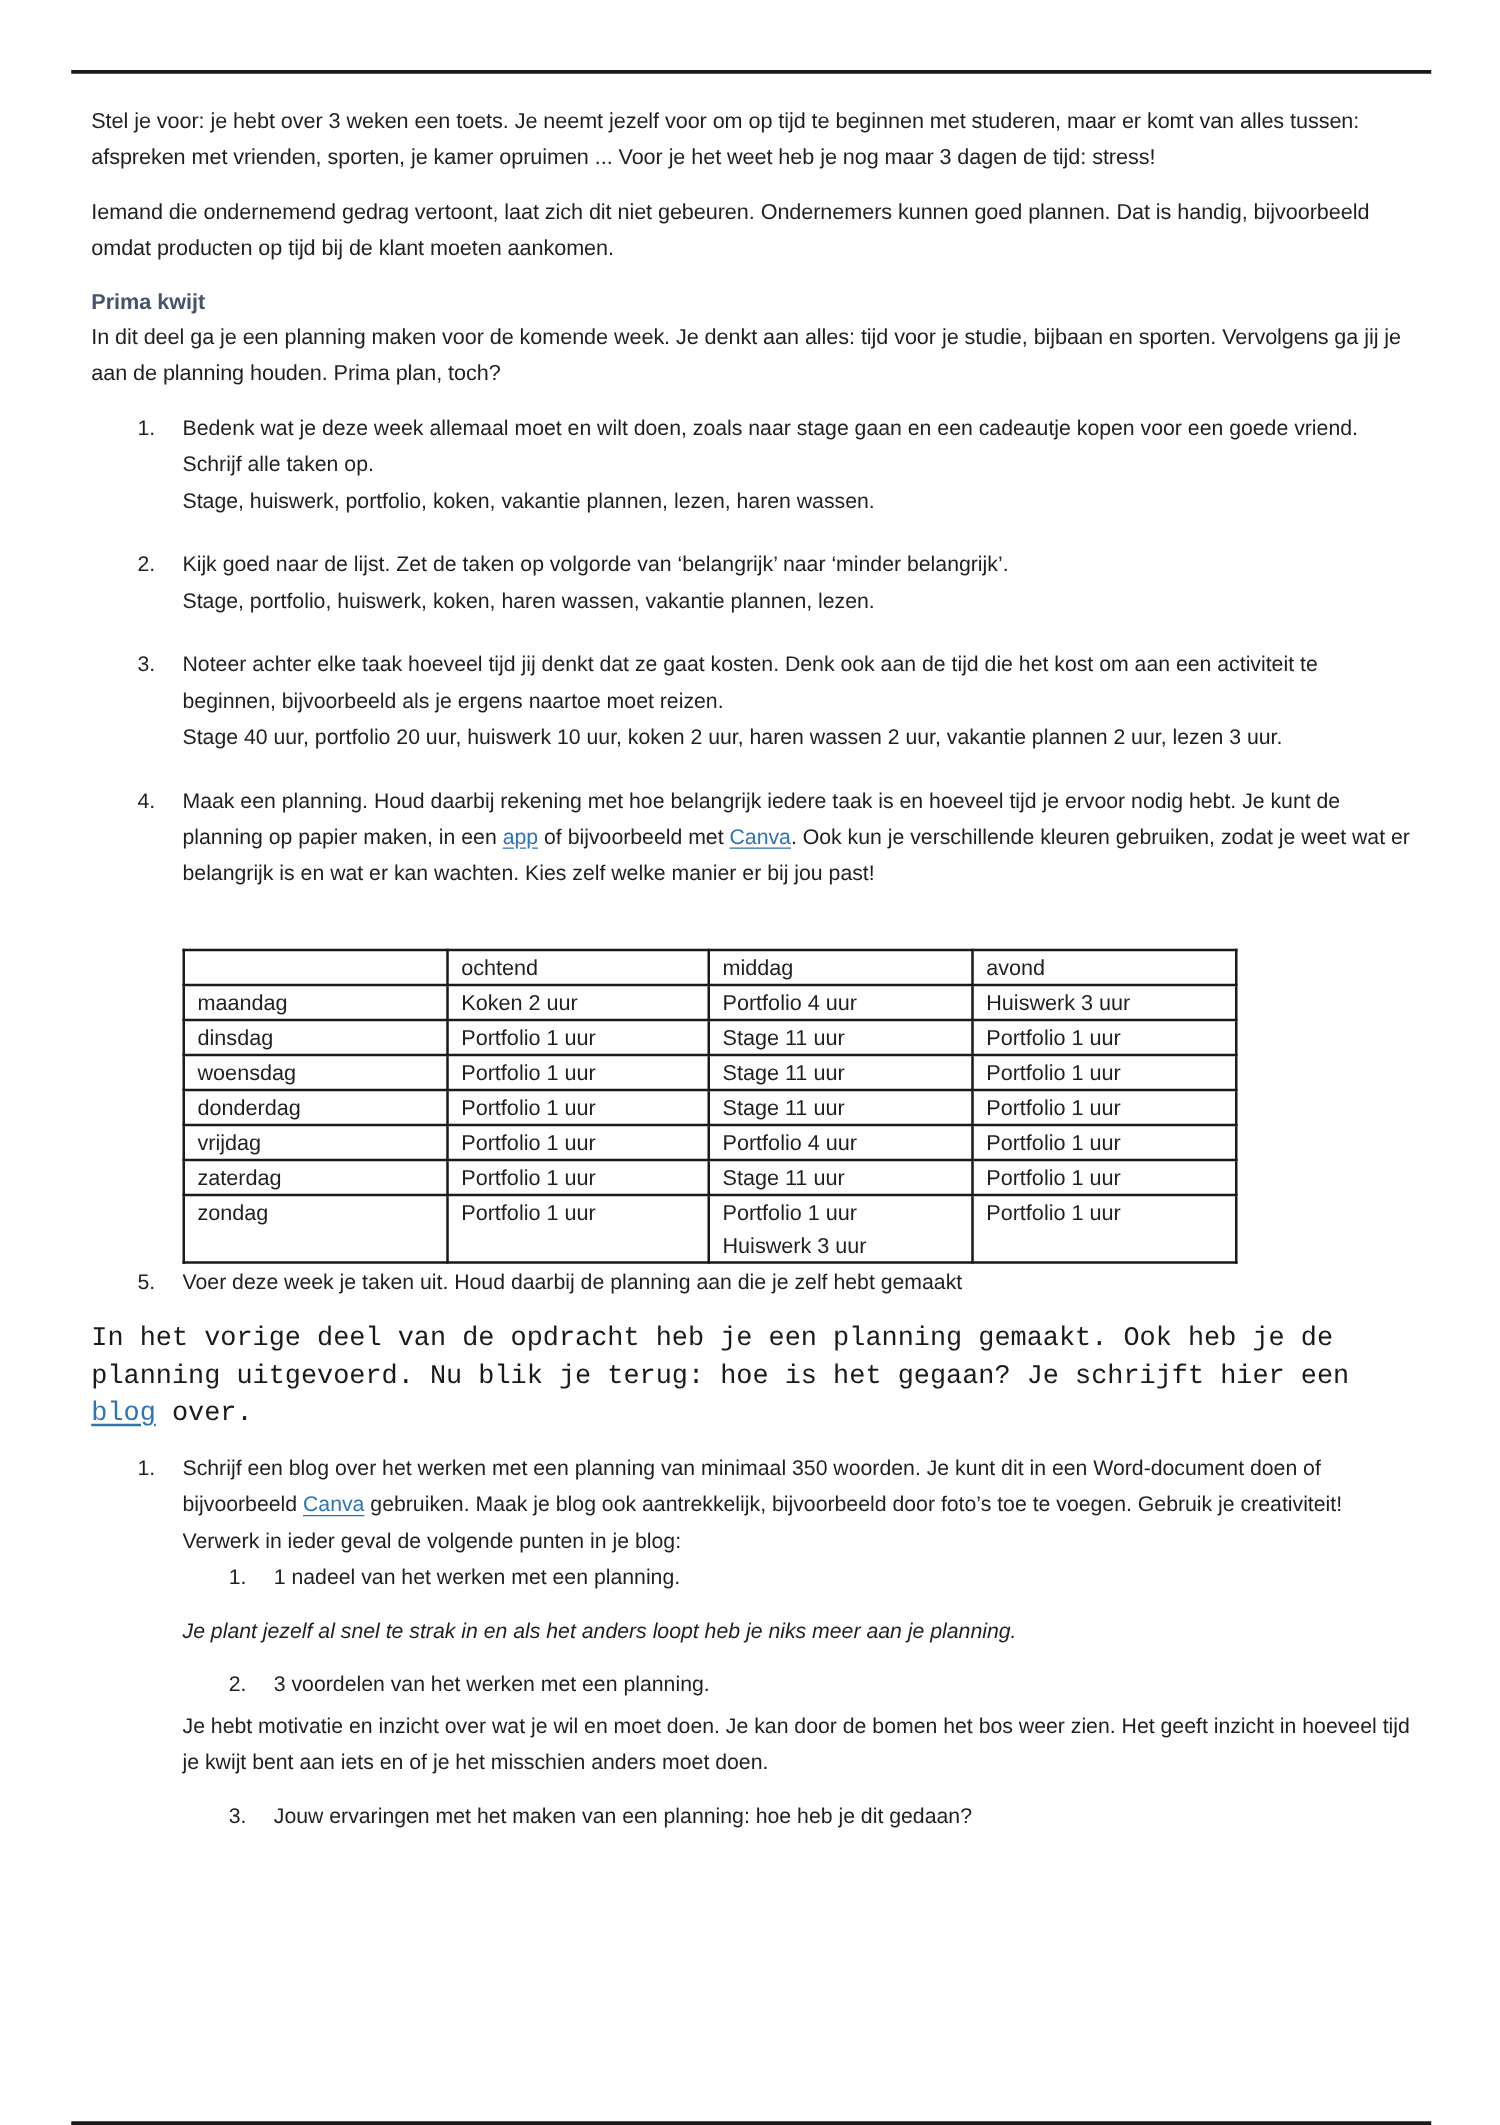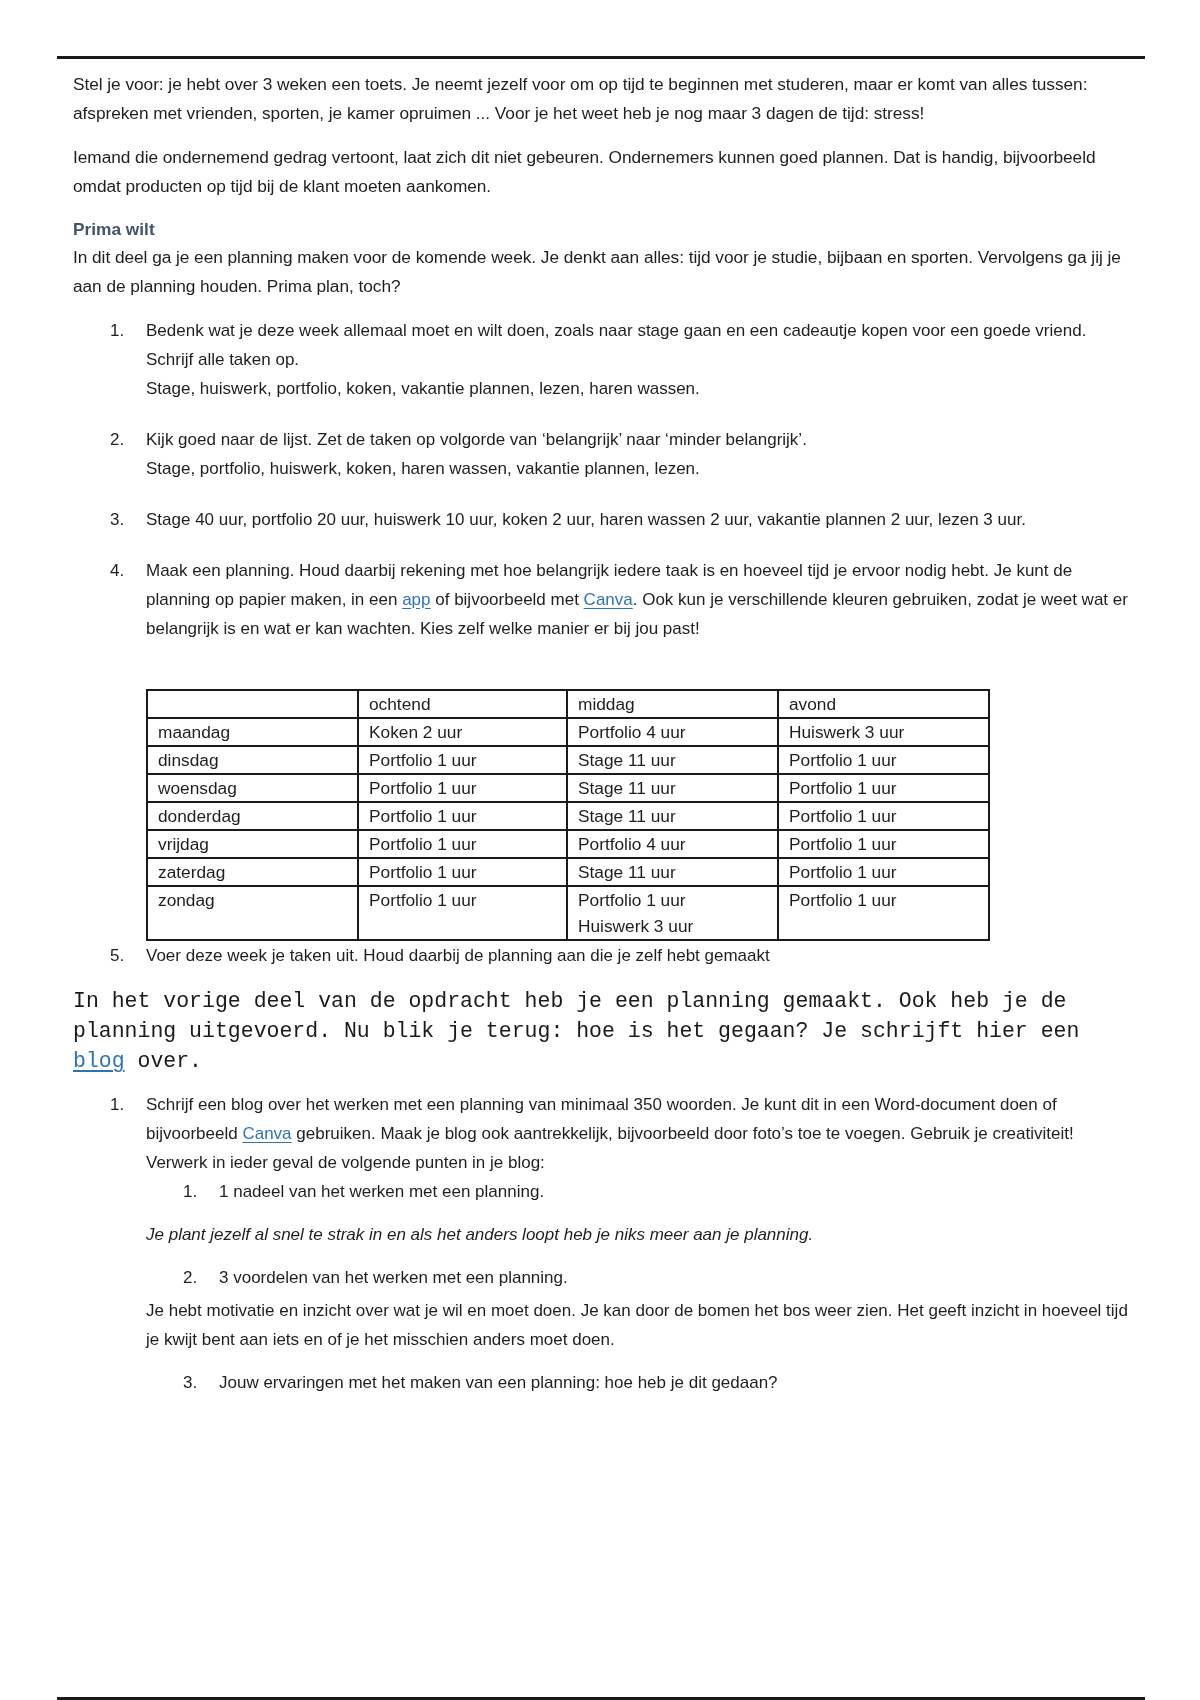--- a/index.html
+++ b/index.html
@@ -5,21 +5,21 @@
     html, body { margin: 0; padding: 0; background: #ffffff; }
     body {
       width: 1200px; height: 1700px; position: relative; overflow: hidden;
       font-family: "Liberation Sans", "DejaVu Sans", sans-serif;
       color: #1f1f1f;
     }
     .rule { position: absolute; left: 57px; width: 1088px; height: 3px; background: #1a1a1a; }
     .rule.top { top: 56px; }
     .rule.bottom { top: 1697px; }
 
-    .page { position: absolute; left: 73px; top: 70px; width: 1060px; }
+    .page { position: absolute; left: 73px; top: 82px; width: 1060px; }
     .p { font-size: 17.3px; line-height: 28.5px; margin: 0; letter-spacing: -0.05px; }
     .p.gap { margin-top: 16px; }
     .heading { font-size: 17.3px; line-height: 28px; color: #44546a; margin: 15px 0 0 0; }
 
     .link { color: #2e74b5; text-decoration: underline; text-underline-offset: 3px; }
 
     .olist { margin: 0; padding: 0; list-style: none; }
     .oitem { position: relative; padding-left: 73px; font-size: 17px; line-height: 29px; }
     .oitem .num { position: absolute; left: 37px; top: 0; }
     .oitem .answer { display: block; }
@@ -44,36 +44,37 @@
 </head>
 <body>
 
 <div class="rule top"></div>
 
 <div class="page">
 
   <p class="p">Stel je voor: je hebt over 3 weken een toets. Je neemt jezelf voor om op tijd te beginnen met studeren, maar er komt van alles tussen: afspreken met vrienden, sporten, je kamer opruimen ... Voor je het weet heb je nog maar 3 dagen de tijd: stress!</p>
   <p class="p gap">Iemand die ondernemend gedrag vertoont, laat zich dit niet gebeuren. Ondernemers kunnen goed plannen. Dat is handig, bijvoorbeeld omdat producten op tijd bij de klant moeten aankomen.</p>
 
-  <h2 class="heading">Prima wilt</h2>
+  <h2 class="heading">Prima kwijt</h2>
   <p class="p">In dit deel ga je een planning maken voor de komende week. Je denkt aan alles: tijd voor je studie, bijbaan en sporten. Vervolgens ga jij je aan de planning houden. Prima plan, toch?</p>
 
   <ol class="olist" style="margin-top:16px;">
     <li class="oitem">
       <span class="num">1.</span>
       <span>Bedenk wat je deze week allemaal moet en wilt doen, zoals naar stage gaan en een cadeautje kopen voor een goede vriend. Schrijf alle taken op.</span>
       <span class="answer">Stage, huiswerk, portfolio, koken, vakantie plannen, lezen, haren wassen.</span>
     </li>
     <li class="oitem" style="margin-top:22px;">
       <span class="num">2.</span>
       <span>Kijk goed naar de lijst. Zet de taken op volgorde van ‘belangrijk’ naar ‘minder belangrijk’.</span>
       <span class="answer">Stage, portfolio, huiswerk, koken, haren wassen, vakantie plannen, lezen.</span>
     </li>
     <li class="oitem" style="margin-top:22px;">
       <span class="num">3.</span>
+      <span>Noteer achter elke taak hoeveel tijd jij denkt dat ze gaat kosten. Denk ook aan de tijd die het kost om aan een activiteit te beginnen, bijvoorbeeld als je ergens naartoe moet reizen.</span>
       <span class="answer">Stage 40 uur, portfolio 20 uur, huiswerk 10 uur, koken 2 uur, haren wassen 2 uur, vakantie plannen 2 uur, lezen 3 uur.</span>
     </li>
     <li class="oitem" style="margin-top:22px;">
       <span class="num">4.</span>
       <span>Maak een planning. Houd daarbij rekening met hoe belangrijk iedere taak is en hoeveel tijd je ervoor nodig hebt. Je kunt de planning op papier maken, in een </span><a class="link">app</a><span> of bijvoorbeeld met </span><a class="link">Canva</a><span>. Ook kun je verschillende kleuren gebruiken, zodat je weet wat er belangrijk is en wat er kan wachten. Kies zelf welke manier er bij jou past!</span>
     </li>
   </ol>
 
   <div class="table-wrap">
     <table class="plan">

